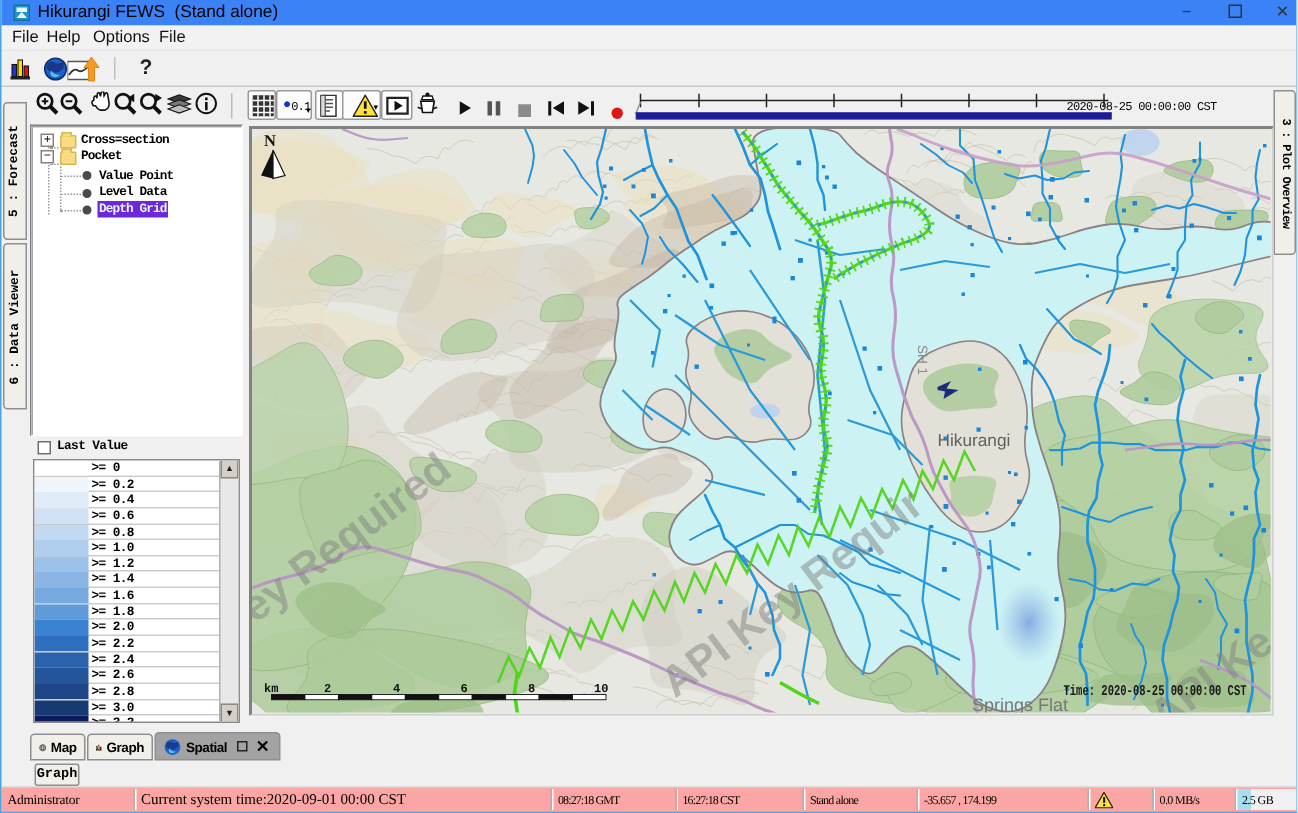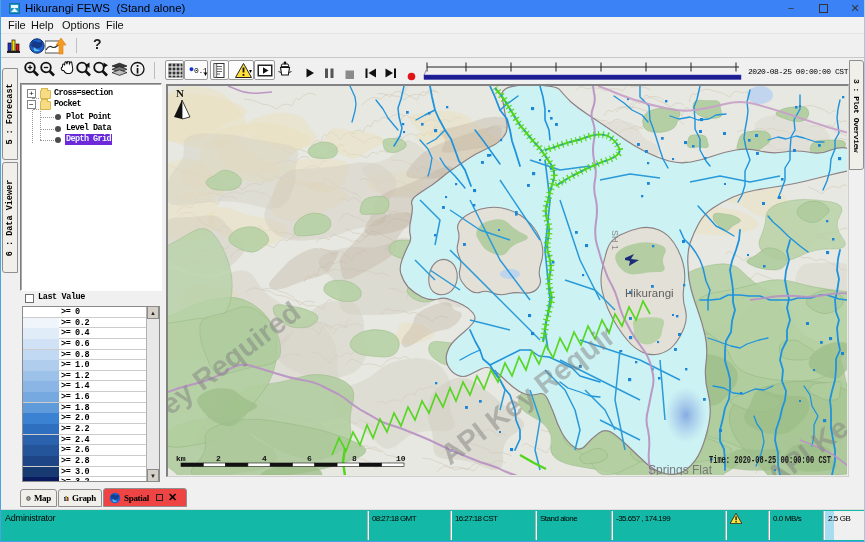--- a/index.html
+++ b/index.html
@@ -33,23 +33,23 @@
 #legend { position:absolute; left:20px; top:291px; width:142px; height:192px; background:#f0f0f0; font-weight:bold; }
 #lv { position:absolute; left:18px; top:1px; font-family:"Liberation Mono", monospace; font-size:8.5px; letter-spacing:-0.4px; }
 #lvbox { position:absolute; left:5px; top:3px; width:9px; height:9px; background:#fff; border:1px solid #6e6e6e; }
 #llist { position:absolute; left:2px; top:15px; width:138px; height:176px; background:#fff; border:1px solid #8a8a8a; overflow:hidden; }
 .lrow { height:10.65px; position:relative; border-bottom:1px solid #cccccc; }
 .lsw { position:absolute; left:0; top:0; width:36px; height:10.3px; }
 .llab { position:absolute; left:38px; top:0; font-family:"Liberation Mono", monospace; font-size:8.5px; letter-spacing:-0.4px; line-height:10px; }
 #lscroll { position:absolute; right:0px; top:0px; width:13px; height:174px; background:#e8e8e8; border-left:1px solid #b0b0b0; }
 .sarr { position:absolute; left:0; width:12px; height:13px; background:#d4d0c8; border:1px solid #8a8a8a; font-size:6px; text-align:center; line-height:12px; color:#222; }
 #mappanel { position:absolute; left:166px; top:84px; width:683px; height:393px; border-top:2px solid #828282; border-left:2px solid #828282; border-right:1px solid #cfcfcf; border-bottom:1px solid #cfcfcf; background:#e9eae3; }
-.btab { position:absolute; top:489px; height:18px; background:#f0efe9; border:1px solid #8f8f8f; border-radius:3px 3px 0 0; font-family:Liberation Serif, serif; font-weight:bold; font-size:9px; letter-spacing:-0.3px; display:flex; align-items:center; gap:3px; padding:0 5px; }
+.btab { position:absolute; top:489px; height:18px; background:#f0efe9; border:1px solid #8f8f8f; border-radius:3px 3px 0 0; font-family:Liberation Sans, sans-serif; font-weight:bold; font-size:9px; letter-spacing:-0.3px; display:flex; align-items:center; gap:3px; padding:0 5px; }
 #logs { position:absolute; left:23px; top:509px; width:30px; height:15px; background:#f1efe9; border:1px solid #8f8f8f; border-radius:2px; font-family:"Liberation Mono", monospace; font-weight:bold; font-size:9px; text-align:center; line-height:13px; }
-#status { position:absolute; left:1px; right:1px; bottom:1px; height:32px; background:#14b8a6; border-top:1px solid #dcdcdc; font-family:Liberation Sans, sans-serif; font-size:8.5px; letter-spacing:-0.3px; color:#000; }
+#status { position:absolute; left:1px; right:1px; bottom:1px; height:17px; background:#fca5a5; border-top:1px solid #dcdcdc; font-family:Liberation Serif, serif; font-size:8.5px; letter-spacing:-0.3px; color:#000; }
 .scell { position:absolute; top:1px; bottom:1px; border-left:1px solid #b0b0b0; box-shadow:inset 1px 0 0 #fff; line-height:15px; padding-left:4px; white-space:nowrap; overflow:hidden; }
 svg text { user-select:none; }
 </style></head><body>
 <div id="titlebar">
   <div id="appicon"></div>
   <div id="title">Hikurangi FEWS&nbsp;&nbsp;(Stand alone)</div>
   <div class="winbtn" style="left:775px">−</div>
   <div class="winbtn" style="left:807px"><span style="display:inline-block;width:9px;height:9px;border:1px solid #333;vertical-align:-1px"></span></div>
   <div class="winbtn" style="left:839px">✕</div>
 </div>
@@ -179,39 +179,39 @@
       <line x1="88" y1="1.5" x2="88" y2="10.5" stroke="#222" stroke-width="1"></line>
       <line x1="133" y1="1.5" x2="133" y2="10.5" stroke="#222" stroke-width="1"></line>
       <line x1="178" y1="1.5" x2="178" y2="10.5" stroke="#222" stroke-width="1"></line>
       <line x1="223" y1="1.5" x2="223" y2="10.5" stroke="#222" stroke-width="1"></line>
       <line x1="268" y1="1.5" x2="268" y2="10.5" stroke="#222" stroke-width="1"></line>
       <line x1="313" y1="1.5" x2="313" y2="10.5" stroke="#222" stroke-width="1"></line>
       <line x1="4" y1="1.5" x2="4" y2="10.5" stroke="#222" stroke-width="1"></line>
       <path d="M4,7 L1,14.5 L318,14.5" fill="none" stroke="#999" stroke-width="1"></path>
       <rect x="1" y="14" width="317" height="4.5" fill="#1d1d92" stroke="#3a3ab0" stroke-width="0.5"></rect>
     </svg>
-    <div class="abs" style="left:728px;top:9px;font-family:Liberation Mono,monospace;font-size:8px;letter-spacing:-0.45px;white-space:nowrap">2020-08-25 00:00:00 CST</div>
+    <div class="abs" style="left:691px;top:9px;font-family:Liberation Mono,monospace;font-size:8px;letter-spacing:-0.45px;white-space:nowrap">2020-08-25 00:00:00 CST</div>
   </div>
 
 <div id="tree">
   <div class="tline" style="left:11px;top:14px;height:45px"></div>
   <div class="hline" style="left:12px;top:14px;width:6px"></div>
   <div class="hline" style="left:12px;top:25px;width:6px"></div>
   <div class="hline" style="left:19px;top:33px;width:14px"></div>
   <div class="hline" style="left:19px;top:45px;width:14px"></div>
   <div class="hline" style="left:19px;top:56px;width:14px"></div>
   <div class="tline" style="left:19px;top:25px;height:31px"></div>
   <div class="pm" style="left:6px;top:5px">+</div>
   <div class="folder" style="left:19px;top:6px"></div>
   <div class="trow" style="left:33px;top:4px">Cross=section</div>
   <div class="pm" style="left:6px;top:16px">−</div>
   <div class="folder" style="left:19px;top:17px"></div>
   <div class="trow" style="left:33px;top:15px">Pocket</div>
   <div class="bullet" style="left:34px;top:30px"></div>
-  <div class="trow" style="left:45px;top:28px">Plot Point</div>
+  <div class="trow" style="left:45px;top:28px">Value Point</div>
   <div class="bullet" style="left:34px;top:42px"></div>
   <div class="trow" style="left:45px;top:39px">Level Data</div>
   <div class="bullet" style="left:34px;top:53px"></div>
   <div class="trow sel" style="left:44px;top:50px;padding:0 1px">Depth Grid</div>
 </div>
 
 <div id="legend">
   <div id="lvbox"></div>
     <div id="lv">Last Value</div>
   <div id="llist">
@@ -759,32 +759,33 @@
       <line x1="1.8" y1="3.2" x2="10.2" y2="3.2" stroke="#222" stroke-width="0.8"></line>
       <line x1="1.8" y1="8.8" x2="10.2" y2="8.8" stroke="#222" stroke-width="0.8"></line>
     </svg>Map</div>
 <div class="btab" style="left:58px;width:44px">
   <svg width="10" height="11" viewBox="0 0 12 13">
       <rect x="0" y="10.5" width="11" height="1.5" fill="#222"></rect>
       <rect x="1" y="4" width="2.5" height="7" fill="#2233cc" stroke="#111" stroke-width="0.5"></rect>
       <rect x="4.5" y="1" width="2.5" height="10" fill="#ffe000" stroke="#111" stroke-width="0.5"></rect>
       <rect x="8" y="5" width="2.5" height="6" fill="#dd1111" stroke="#111" stroke-width="0.5"></rect>
     </svg>Graph</div>
-<div class="btab" style="left:103px;top:488px;height:19px;width:84px;background:#ef4444">
+<div class="btab" style="left:103px;top:488px;height:19px;width:84px;background:#a3a3a3">
   <svg width="12" height="12" viewBox="0 0 16 16">
       <circle cx="8" cy="8" r="7" fill="#1e5fd0"></circle>
       <path d="M3,4 q3,-2 5,0 q3,1 5,-1 q1,3 0,5 q-3,3 -6,2 q-4,0 -5,-3 z" fill="#16408f"></path>
       <path d="M5,9 q2,3 6,3 q-2,2 -5,1 q-2,-1 -1,-4z" fill="#5ac8e8"></path>
     </svg>Spatial
   <span style="display:inline-block;width:7px;height:7px;border:1.5px solid #222;margin-left:4px"></span>
   <span style="font-size:11px;font-weight:bold;margin-left:2px">✕</span></div>
 <div id="logs">Graph</div>
 
 <div id="status">
   <div class="scell" style="left:0;width:88px;border-left:none;box-shadow:none;font-size:9px;letter-spacing:-0.2px">Administrator</div>
+  <div class="scell" style="left:88px;width:277px;font-size:10px;letter-spacing:0">Current system time:2020-09-01 00:00 CST</div>
   <div class="scell" style="left:366px;width:81px;font-size:8px;letter-spacing:-0.6px">08:27:18 GMT</div>
   <div class="scell" style="left:449px;width:83px;font-size:8px;letter-spacing:-0.6px">16:27:18 CST</div>
   <div class="scell" style="left:534px;width:74px;font-size:8px;letter-spacing:-0.5px">Stand alone</div>
   <div class="scell" style="left:610px;width:112px;font-size:8px;letter-spacing:-0.5px">-35.657 , 174.199</div>
   <div class="scell" style="left:724px;width:41px"><svg width="12" height="11" viewBox="0 0 14 12" style="margin-top:2px">
         <path d="M7,0 L14,12 L0,12 Z" fill="#ffe13a" stroke="#222" stroke-width="1"></path>
         <rect x="6.3" y="3.5" width="1.6" height="4.5" fill="#111"></rect>
         <rect x="6.3" y="9" width="1.6" height="1.6" fill="#111"></rect>
       </svg></div>
   <div class="scell" style="left:767px;width:53px;font-size:8px;letter-spacing:-0.4px">0.0 MB/s</div>

